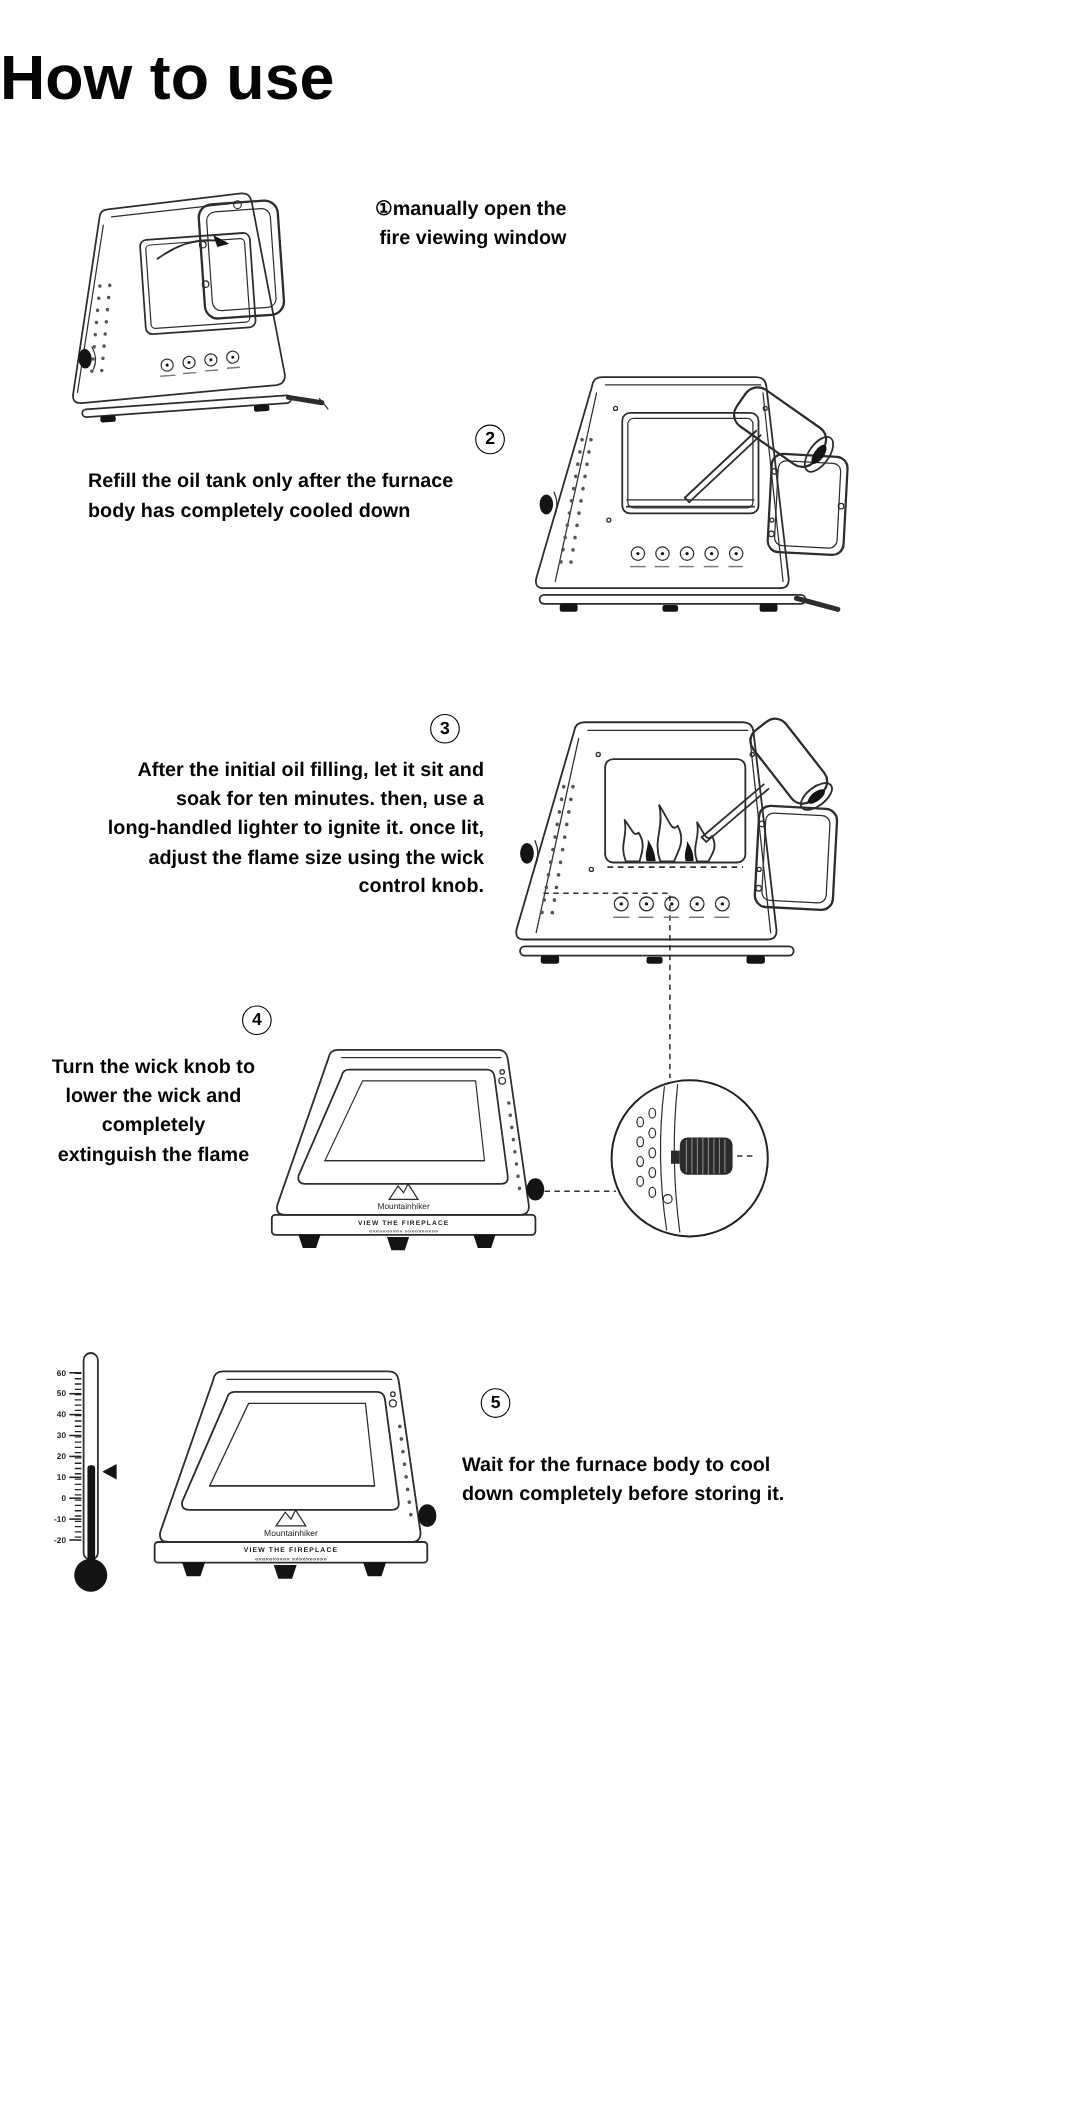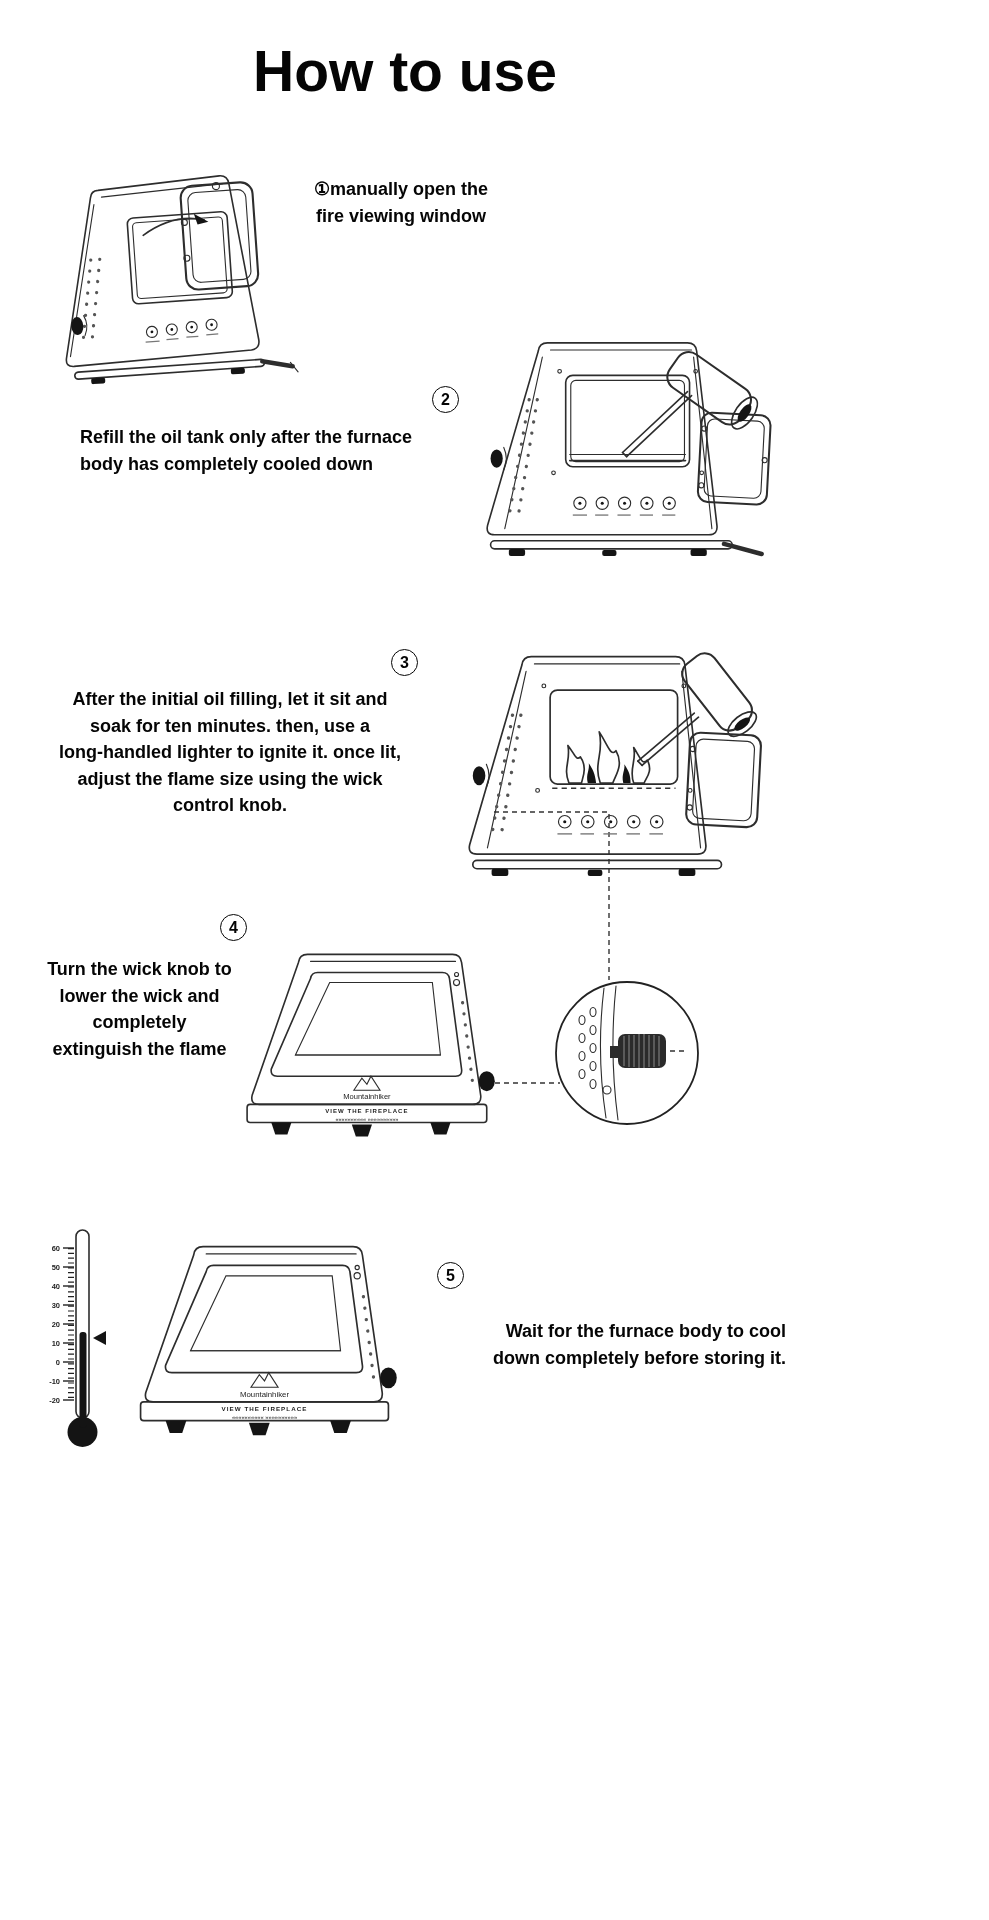--- a/index.html
+++ b/index.html
@@ -3,21 +3,21 @@
 <meta charset="utf-8">
 <style>
   html,body { margin:0; padding:0; background:#ffffff; }
   .page {
     position:relative; width:989px; height:1920px; margin:0 auto;
     background:#ffffff; overflow:hidden;
     font-family:"Liberation Sans", sans-serif; color:#000;
   }
   .abs { position:absolute; }
   .title {
-    position:absolute; left:0; top:38px; width:810px; text-align:center;
+    position:absolute; left:0; top:38px; width:810px; text-align:left;
     font-size:57px; font-weight:800; letter-spacing:0; color:#050505;
   }
   .caption {
     position:absolute; font-weight:700; color:#050505;
     font-size:18px; line-height:26.5px; white-space:pre-line;
   }
   .badge {
     position:absolute; width:25px; height:25px; border:1.7px solid #050505;
     border-radius:50%; display:flex; align-items:center; justify-content:center;
     font-size:16px; font-weight:700; color:#050505; background:#fff;
@@ -85,21 +85,21 @@
       </g>
 
       <rect class="ln" x="40" y="206" width="190" height="7" rx="3.5"></rect>
       <path class="ln" d="M228,208 L258,215" style="stroke-width:4.5"></path>
       <path class="lnth" d="M256,211 L263,221"></path>
       <rect class="filldark" x="56" y="213" width="14" height="6" rx="2"></rect>
       <rect class="filldark" x="196" y="213" width="14" height="6" rx="2"></rect>
     </g>
   </svg>
 
-  <div class="caption" style="left:287px;top:176px;width:228px;text-align:center">①manually open the
+  <div class="caption" style="left:287px;top:176px;width:228px;text-align:right">①manually open the
 fire viewing window</div>
 
   <div class="badge" style="left:432px;top:386px">2</div>
   <div class="caption" style="left:80px;top:424px;width:396px;">Refill the oil tank only after the furnace
 body has completely cooled down</div>
 
   <svg class="abs" style="left:452px;top:328px;width:335px;height:250px" viewBox="0 0 330 245">
     <g>
       <path class="ln" d="M94,14 L232,14 Q240,14 241,22 L261,194 Q262,203 253,203 L42,203 Q33,203 35,194 L85,22 Q86,14 94,14 Z"></path>
       <path class="lnth" d="M97,21 L236,21"></path>
@@ -160,21 +160,21 @@
           <ellipse class="filldark" cx="85" cy="20" rx="4.5" ry="10"></ellipse>
         </g>
         <path class="ln" d="M232,62 L168,122"></path>
         <path class="ln" d="M236,66 L172,126"></path>
         <path class="ln" d="M168,122 L172,126"></path>
       </g>
     </g>
   </svg>
 
   <div class="badge" style="left:391px;top:649px">3</div>
-  <div class="caption" style="left:20px;top:686px;width:420px;text-align:center">After the initial oil filling, let it sit and
+  <div class="caption" style="left:20px;top:686px;width:420px;text-align:right">After the initial oil filling, let it sit and
 soak for ten minutes. then, use a
 long-handled lighter to ignite it. once lit,
 adjust the flame size using the wick
 control knob.</div>
 
   <svg class="abs" style="left:433px;top:642px;width:345px;height:256px" viewBox="0 0 330 245">
     <g>
       <path class="ln" d="M94,14 L232,14 Q240,14 241,22 L261,194 Q262,203 253,203 L42,203 Q33,203 35,194 L85,22 Q86,14 94,14 Z"></path>
       <path class="lnth" d="M97,21 L236,21"></path>
       <path class="lnth" d="M89,28 L52,197"></path>
@@ -356,16 +356,16 @@
       <polygon class="filldark" points="118,181 138,181 134,193 122,193"></polygon>
       <polygon class="filldark" points="196,179 216,179 212,191 200,191"></polygon>
       <path class="dots" d="M228,60 L239,148"></path>
       <circle class="lnth" cx="222" cy="40" r="3"></circle>
       <circle class="lnth" cx="222" cy="32" r="2"></circle>
       <ellipse class="filldark" cx="252" cy="138" rx="8" ry="10"></ellipse>
     </g>
   </svg>
 
   <div class="badge" style="left:437px;top:1262px">5</div>
-  <div class="caption" style="left:420px;top:1318px;width:366px;text-align:right">Wait for the furnace body to cool
+  <div class="caption" style="left:420px;top:1318px;width:366px;text-align:left">Wait for the furnace body to cool
 down completely before storing it.</div>
 
 </div>
 
 </body></html>

